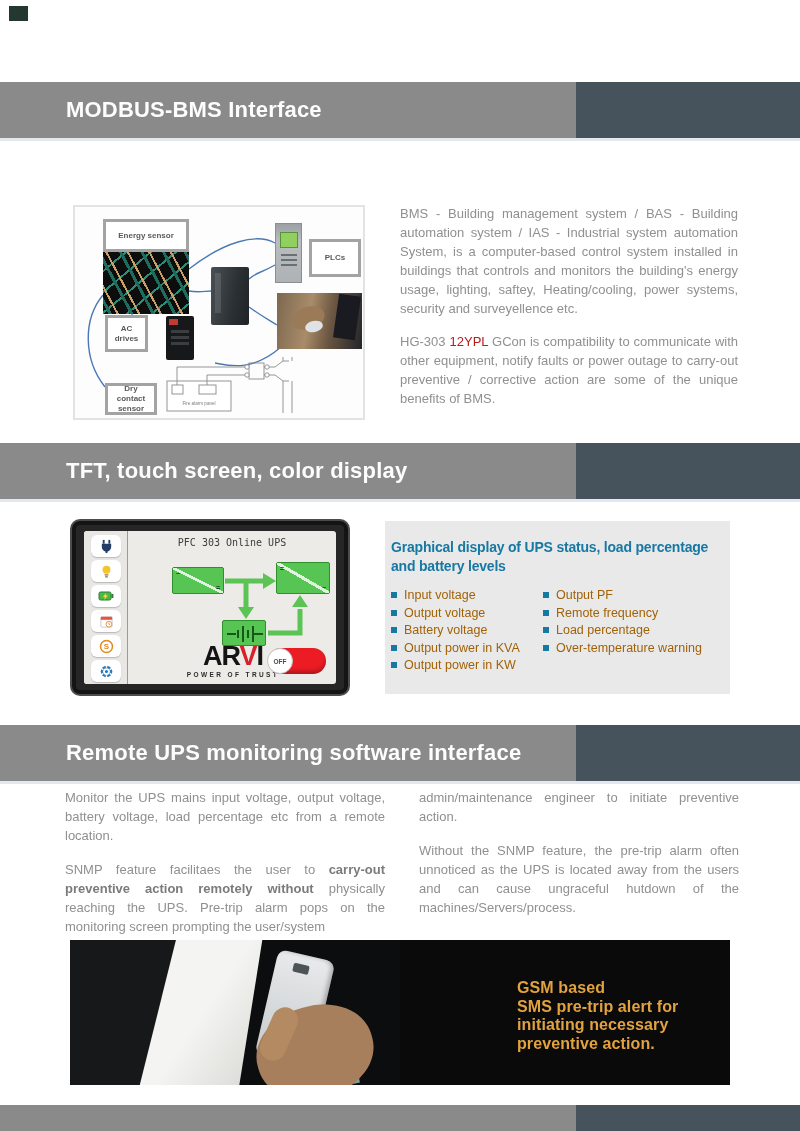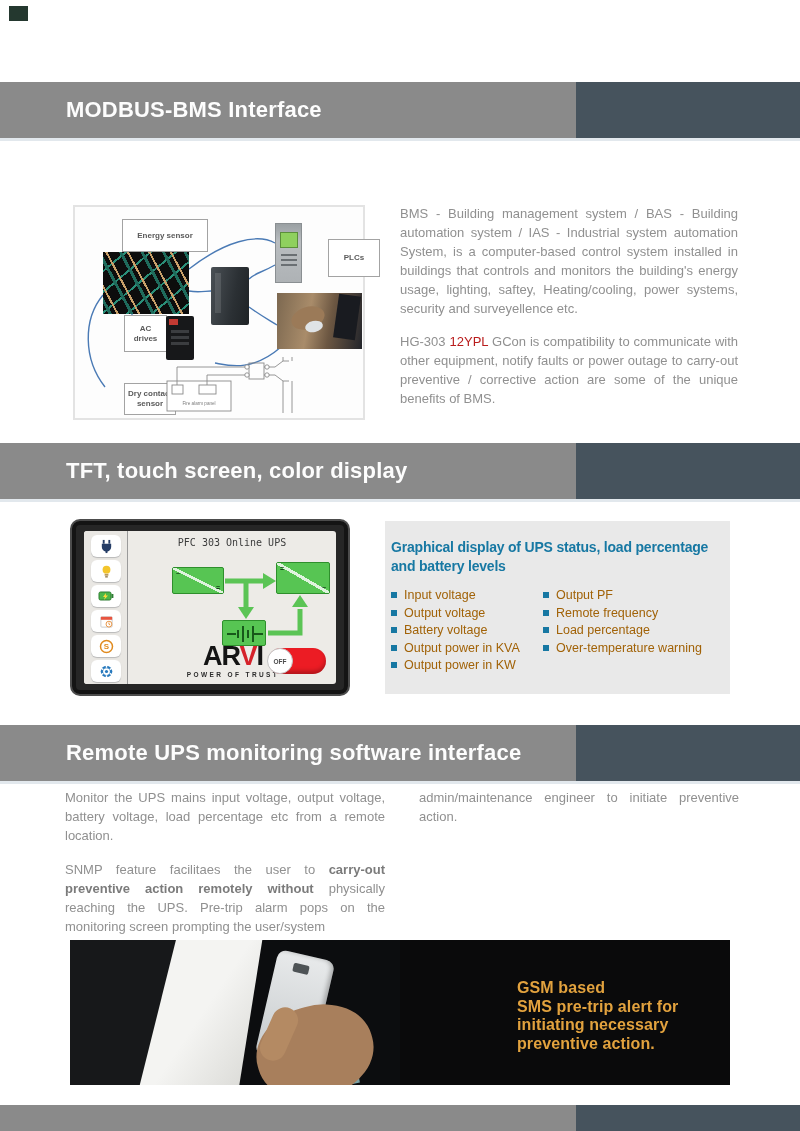--- a/index.html
+++ b/index.html
@@ -10,21 +10,21 @@
   .corner-mark{position:absolute;left:9px;top:6px;width:19px;height:15px;background:#24382f;}
 
   
   .banner{position:absolute;left:0;width:800px;height:56px;background:#8a8a8a;box-shadow:0 3px 0 rgba(190,205,215,.45);}
   .banner .slate{position:absolute;right:0;top:0;width:224px;height:56px;background:#46535d;}
   .banner .banner-title{position:absolute;left:66px;top:50%;transform:translateY(-50%);color:#fdfdfd;font-size:22px;font-weight:bold;letter-spacing:.2px;white-space:nowrap;}
   .banner-1{top:82px;} .banner-2{top:443px;} .banner-3{top:725px;}
 
   
   .bms-fig{position:absolute;left:73px;top:205px;width:292px;height:215px;background:#fdfdfd;border:2px solid #e3e3e3;}
-  .lbl{position:absolute;border:1px solid #a3a3a3;background:#fff;color:#5a5a5a;font-size:8px;font-weight:bold;display:flex;align-items:center;justify-content:center;text-align:center;line-height:1.25;padding:2px;margin-left:19px;}
+  .lbl{position:absolute;border:3px solid #a3a3a3;background:#fff;color:#5a5a5a;font-size:8px;font-weight:bold;display:flex;align-items:center;justify-content:center;text-align:center;line-height:1.25;padding:2px;}
   .cable-photo{position:absolute;left:28px;top:45px;width:86px;height:62px;background:
     repeating-linear-gradient(62deg,rgba(31,107,92,0) 0 5px,#1f6b5c 5px 8px,rgba(0,0,0,0) 8px 12px,#c9a06a 12px 14px,rgba(0,0,0,0) 14px 19px),
     repeating-linear-gradient(-40deg,rgba(42,142,120,0) 0 7px,#2a8e78 7px 9px,rgba(0,0,0,0) 9px 16px),#0d0d0d;}
   .plc-device{position:absolute;left:200px;top:16px;width:27px;height:60px;background:linear-gradient(#9aa0a3,#b9bdc0 30%,#aeb2b5);border:1px solid #8a8f92;}
   .plc-screen{position:absolute;left:4px;top:8px;width:18px;height:16px;background:#8fd05e;border:1px solid #5b8f3a;}
   .plc-dots{position:absolute;left:5px;top:30px;width:16px;height:14px;background:
     repeating-linear-gradient(#6a6f73 0 2px,transparent 2px 5px);}
   .ups-tower{position:absolute;left:136px;top:60px;width:38px;height:58px;border-radius:2px;background:linear-gradient(100deg,#4a5055,#2b3034 60%,#1f2326);}
   .ups-tower::after{content:"";position:absolute;left:4px;top:6px;width:6px;height:40px;background:rgba(255,255,255,.12);}
   .desk-photo{position:absolute;left:202px;top:86px;width:85px;height:56px;background:linear-gradient(100deg,#7c6850 0%,#a98c6a 38%,#6c5742 62%,#23252b 100%);overflow:hidden;}
@@ -311,20 +311,21 @@
     <div class="banner-title">Remote UPS monitoring software interface</div>
   </div>
 
   <div class="cols">
     <div class="col">
       <p>Monitor the UPS mains input voltage, output voltage, battery voltage, load percentage etc from a remote location.</p>
       <p><span>SNMP feature facilitaes the user to </span><span class="bold">carry-out preventive action remotely without</span><span> physically reaching the UPS. Pre-trip alarm pops on the monitoring screen prompting the user/system</span></p>
     </div>
     <div class="col">
       <p>admin/maintenance engineer to initiate preventive action.</p>
+      <p>Without the SNMP feature, the pre-trip alarm often unnoticed as the UPS is located away from the users and can cause ungraceful hutdown of the machines/Servers/process.</p>
     </div>
   </div>
 
   <div class="gsm">
     <div class="photo">
       <div class="lapel-r"></div>
       <div class="shirt"></div>
       <div class="lapel-l"></div>
       <div class="cuff"></div>
       <div class="phone">

